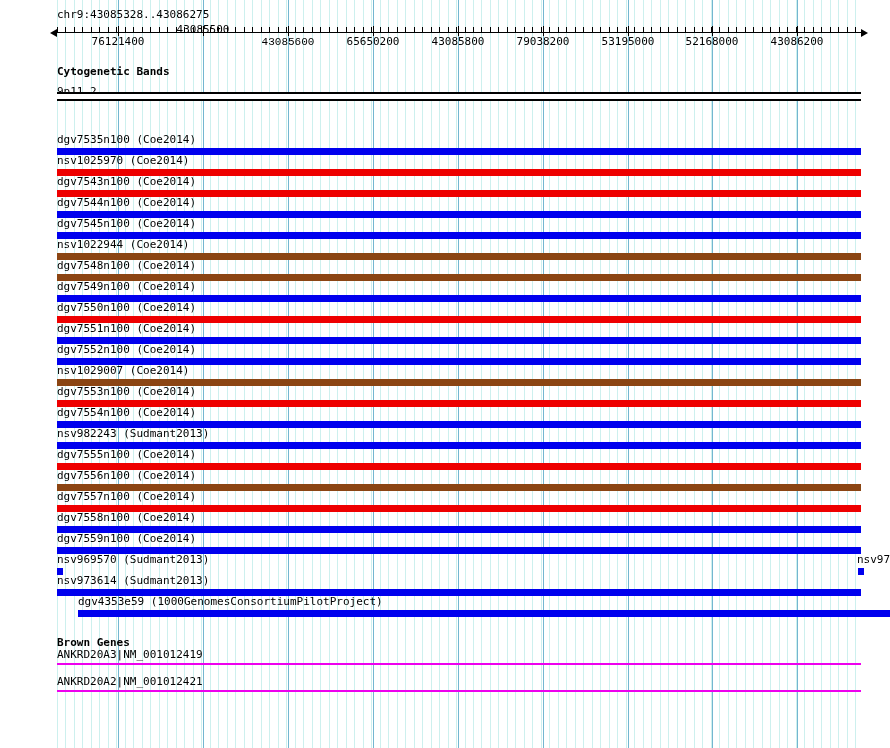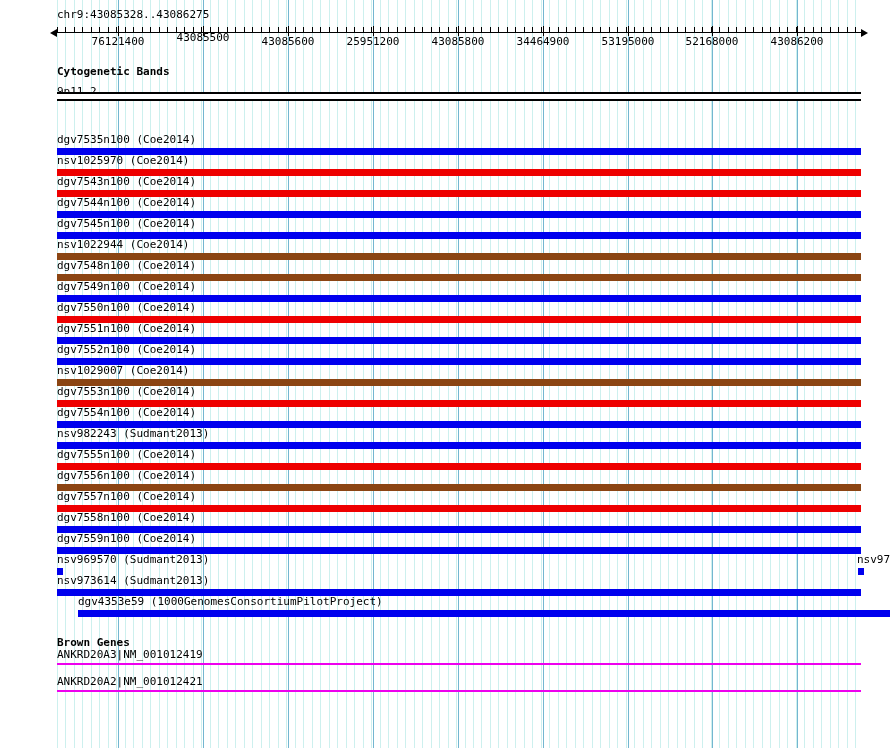--- a/index.html
+++ b/index.html
@@ -226,29 +226,29 @@
       <div style="position: absolute; left: 804px; top: 27px; width: 1px; height: 5px; background: rgb(0, 0, 0);"></div>
       <div style="position: absolute; left: 813px; top: 27px; width: 1px; height: 5px; background: rgb(0, 0, 0);"></div>
       <div style="position: absolute; left: 821px; top: 27px; width: 1px; height: 5px; background: rgb(0, 0, 0);"></div>
       <div style="position: absolute; left: 830px; top: 27px; width: 1px; height: 5px; background: rgb(0, 0, 0);"></div>
       <div style="position: absolute; left: 838px; top: 27px; width: 1px; height: 5px; background: rgb(0, 0, 0);"></div>
       <div style="position: absolute; left: 847px; top: 27px; width: 1px; height: 5px; background: rgb(0, 0, 0);"></div>
       <div style="position: absolute; left: 855px; top: 27px; width: 1px; height: 5px; background: rgb(0, 0, 0);"></div>
       <div style="position: absolute; left: 118px; top: 26px; width: 1px; height: 10px; background: rgb(0, 0, 0);"></div>
       <div class="lbl" style="position: absolute; left: 118px; top: 36px; transform: translateX(-50%);">76121400</div>
       <div style="position: absolute; left: 203px; top: 26px; width: 1px; height: 10px; background: rgb(0, 0, 0);"></div>
-      <div class="lbl" style="position: absolute; left: 203px; top: 32px; transform: translateX(-50%);">43085500</div>
+      <div class="lbl" style="position: absolute; left: 203px; top: 24px; transform: translateX(-50%);">43085500</div>
       <div style="position: absolute; left: 288px; top: 26px; width: 1px; height: 10px; background: rgb(0, 0, 0);"></div>
-      <div class="lbl" style="position: absolute; left: 288px; top: 36px; transform: translateX(-50%);">43085600</div>
+      <div class="lbl" style="position: absolute; left: 288px; top: 36px; transform: translateX(-50%); font-family: Liberation Mono, monospace;">43085600</div>
       <div style="position: absolute; left: 373px; top: 26px; width: 1px; height: 10px; background: rgb(0, 0, 0);"></div>
-      <div class="lbl" style="position: absolute; left: 373px; top: 36px; transform: translateX(-50%);">25951200</div>
+      <div class="lbl" style="position: absolute; left: 373px; top: 36px; transform: translateX(-50%);">65650200</div>
       <div style="position: absolute; left: 458px; top: 26px; width: 1px; height: 10px; background: rgb(0, 0, 0);"></div>
       <div class="lbl" style="position: absolute; left: 458px; top: 36px; transform: translateX(-50%);">43085800</div>
       <div style="position: absolute; left: 543px; top: 26px; width: 1px; height: 10px; background: rgb(0, 0, 0);"></div>
-      <div class="lbl" style="position: absolute; left: 543px; top: 36px; transform: translateX(-50%);">34464900</div>
+      <div class="lbl" style="position: absolute; left: 543px; top: 36px; transform: translateX(-50%);">79038200</div>
       <div style="position: absolute; left: 628px; top: 26px; width: 1px; height: 10px; background: rgb(0, 0, 0);"></div>
       <div class="lbl" style="position: absolute; left: 628px; top: 36px; transform: translateX(-50%);">53195000</div>
       <div style="position: absolute; left: 712px; top: 26px; width: 1px; height: 10px; background: rgb(0, 0, 0);"></div>
       <div class="lbl" style="position: absolute; left: 712px; top: 36px; transform: translateX(-50%);">52168000</div>
       <div style="position: absolute; left: 797px; top: 26px; width: 1px; height: 10px; background: rgb(0, 0, 0);"></div>
       <div class="lbl" style="position: absolute; left: 797px; top: 36px; transform: translateX(-50%);">43086200</div>
     </div>
 
   <div class="lbl hdr" style="left:57px; top:66px;">Cytogenetic Bands</div>
   <div class="lbl" style="left:57px; top:86px;">9p11.2</div>

